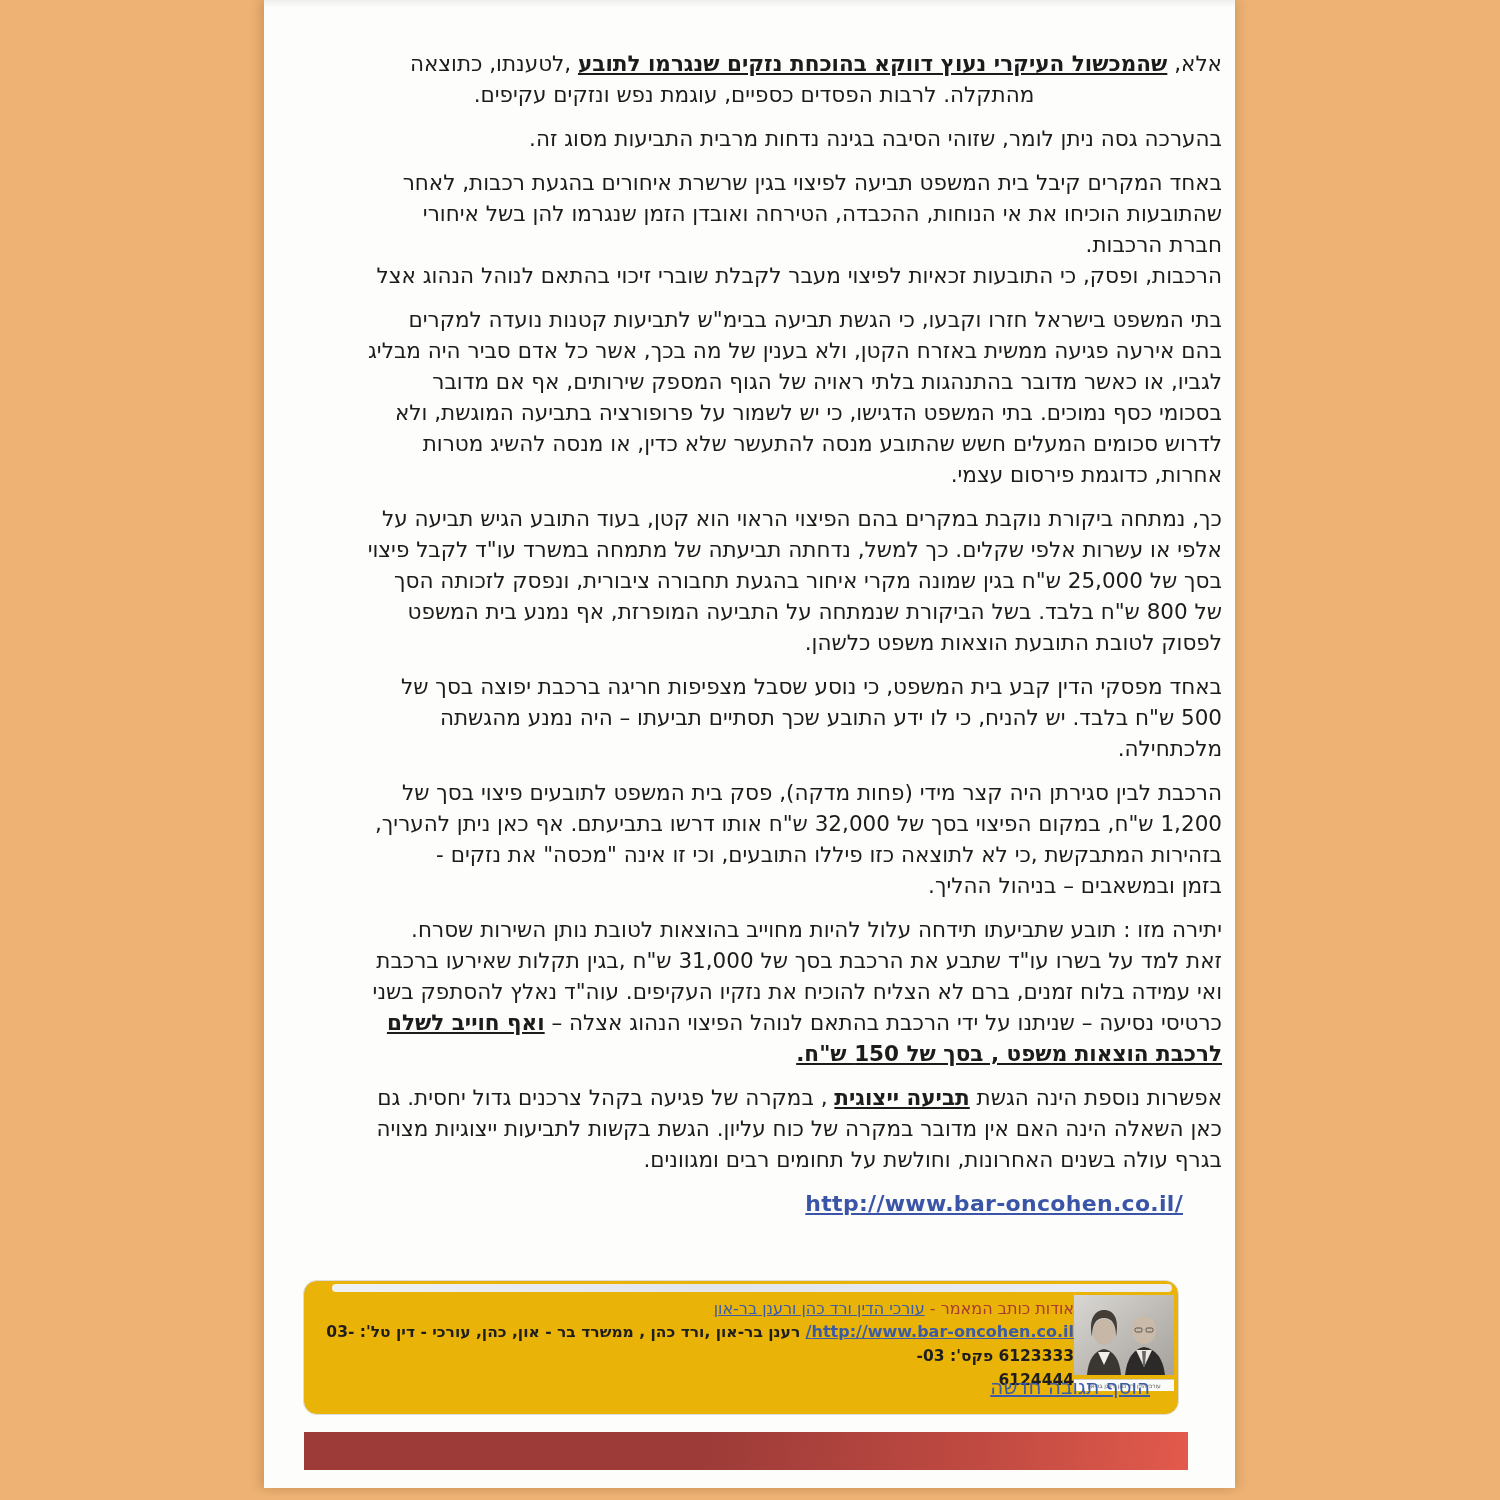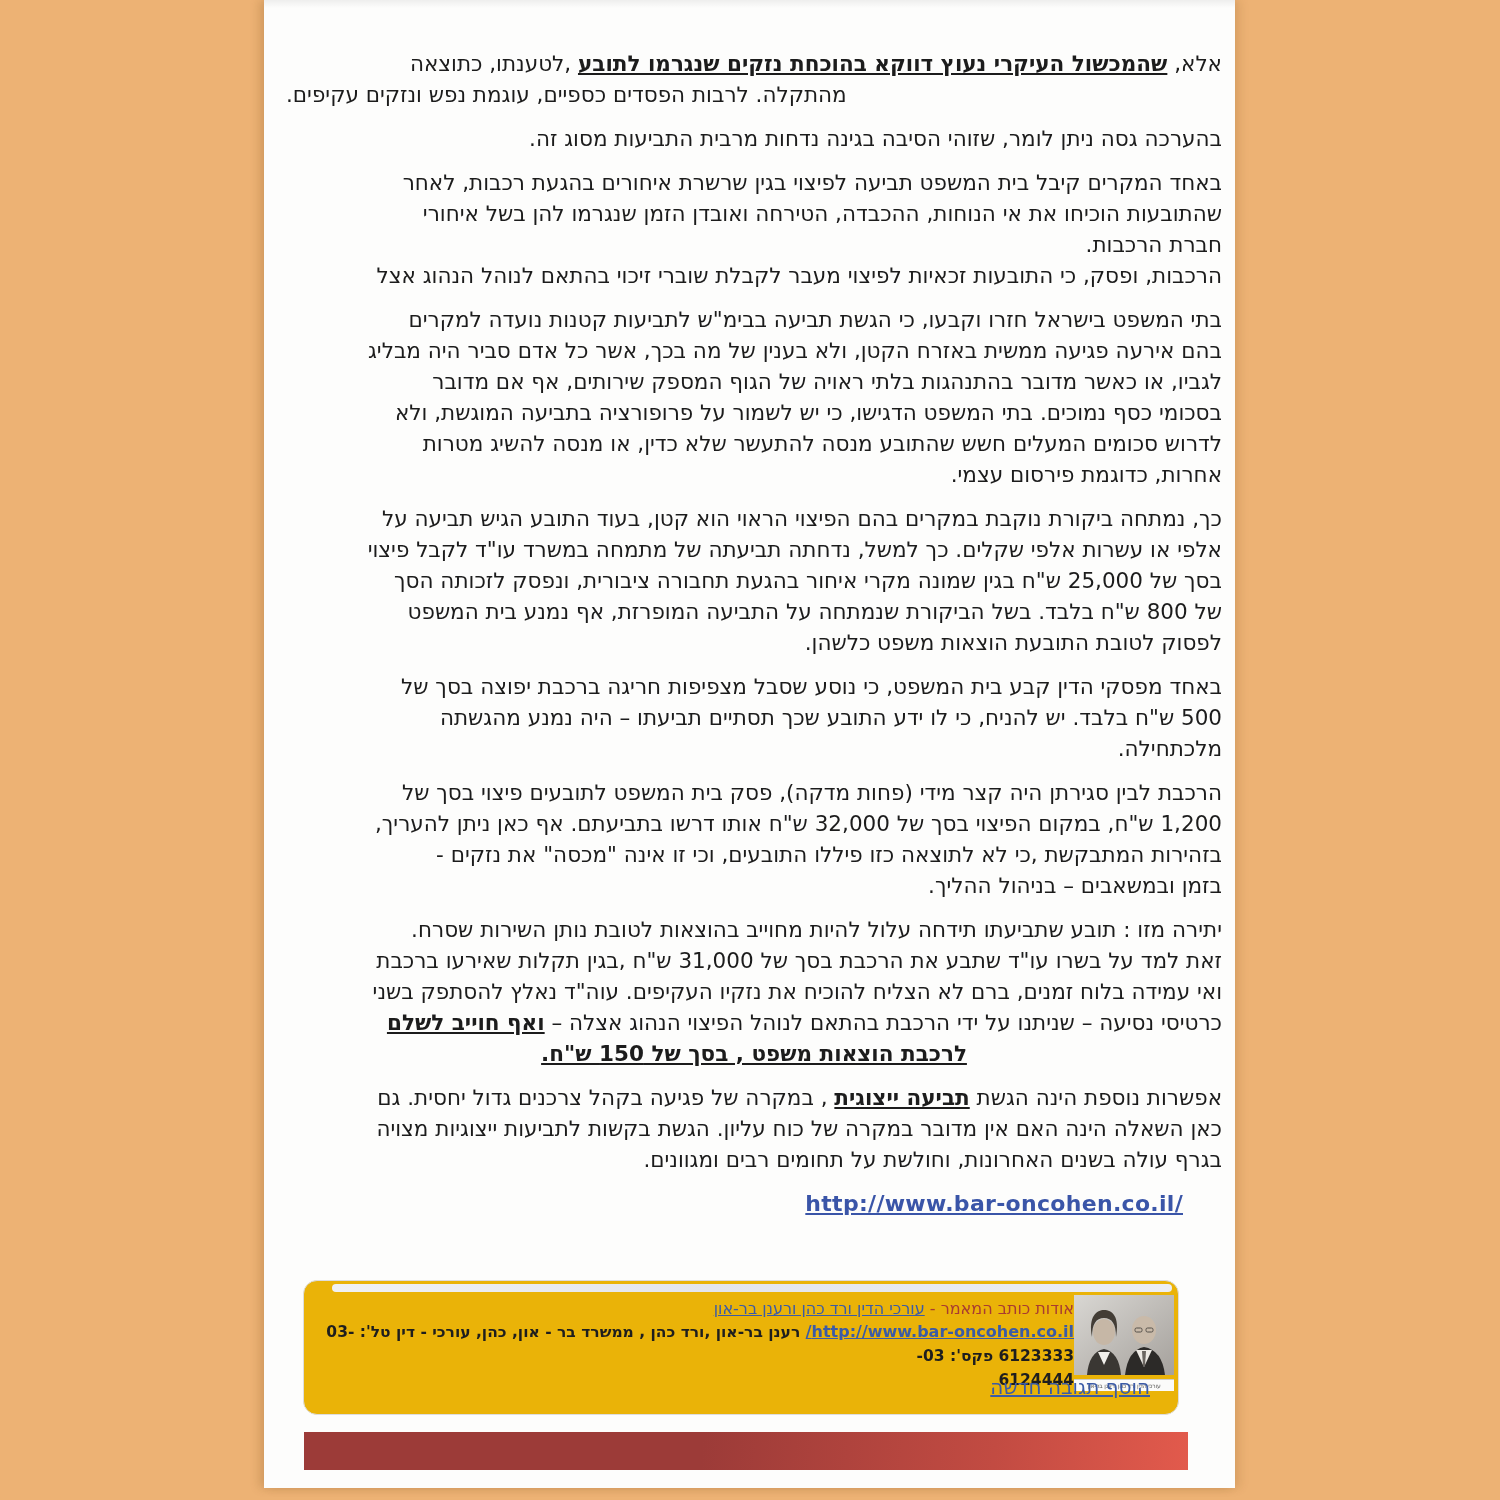--- a/index.html
+++ b/index.html
@@ -22,22 +22,22 @@
   }
   .content{
     padding:48px 13px 0 22px;
     color:#1c1c1c;
     font-size:21.5px;
     line-height:31px;
   }
   .para{margin-bottom:13px;}
   .line{direction:rtl;white-space:nowrap;}
   .align-right{text-align:right;}
-  .align-left{text-align:left;}
-  .align-center{text-align:center;}
+  .align-left{text-align:center;}
+  .align-center{text-align:right;}
   .emph{font-weight:bold;text-decoration:underline;}
   .site-link-row{
     direction:ltr;text-align:right;
     padding-right:52px;margin-top:16px;
   }
   .site-link{
     font-size:22px;font-weight:bold;
     text-decoration:underline;letter-spacing:.3px;
   }
   .footer-box{

